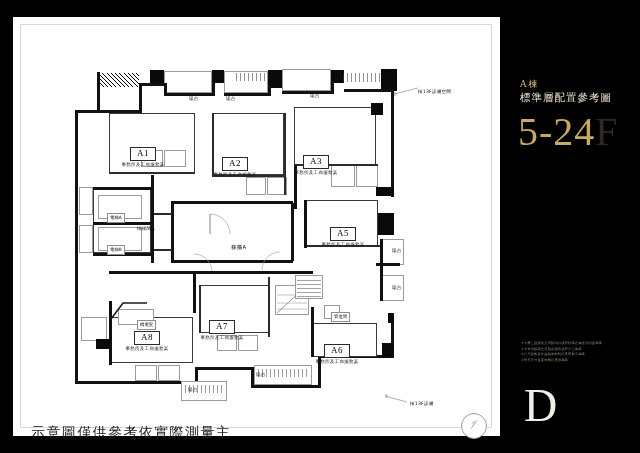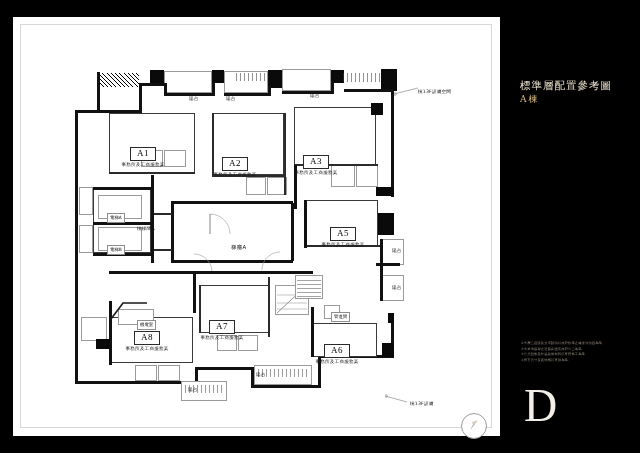--- a/index.html
+++ b/index.html
@@ -439,30 +439,34 @@
       </div>
 
     <div id="compass">
       <div class="ring"></div>
       <svg style="position:absolute; left:0; top:0;" width="25" height="25">
         <polygon points="17,7 9,17 12,12" fill="#8a7f6b"></polygon>
         <polygon points="17,7 12,12 11,9" fill="#d8cfbb"></polygon>
       </svg>
     </div>
 
+    <div id="caption">示意圖僅供參考依實際測量主</div>
   </div>
 
   <div id="col-rule"></div>
   <div id="right-col">
 
     <div id="brand-block">
+      <div id="brand-tower">A棟</div>
       <div id="brand-title">標準層配置參考圖</div>
-      <div id="brand-tower">A棟</div>
     </div>
 
+    <div id="floor-range">
+      <span>5-24</span><span class="dim">F</span>
+    </div>
 
     <div id="legal">
         <p>※本廣告圖說及文字說明以政府核準之建築執照圖為準。</p>
         <p>※本基地接鄰之道路範圍依政府公告為準。</p>
         <p>※公共設施及外牆裝修材料以實際施工為準。</p>
         <p>※所有尺寸及面積概以實測為準。</p>
       </div>
 
     <div id="logo-mark">D</div>
   </div>

